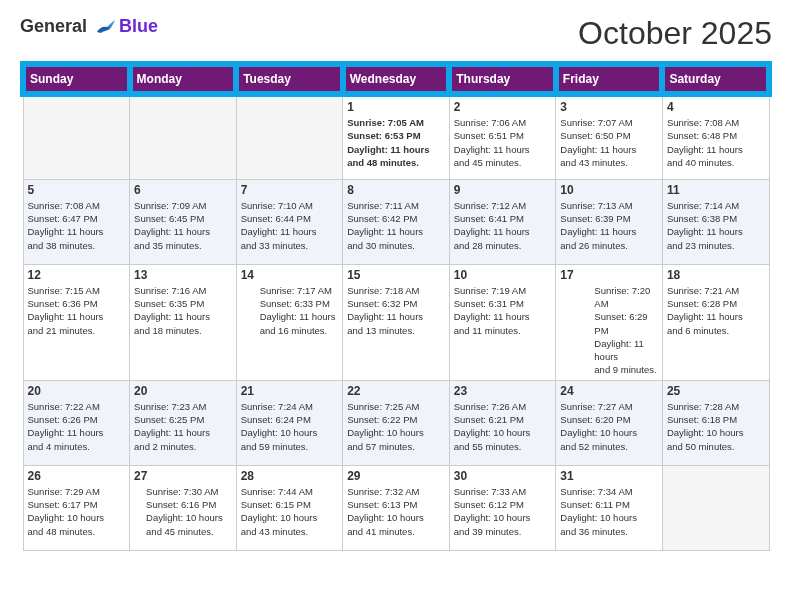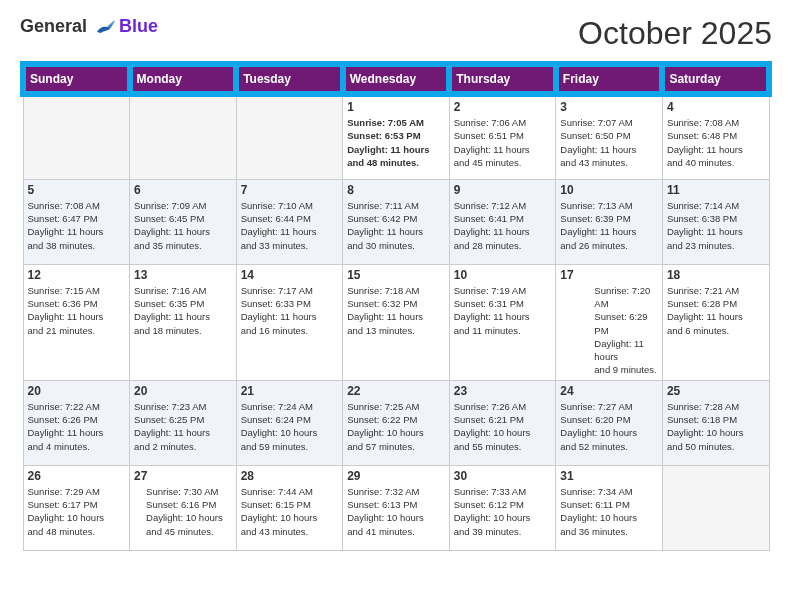--- a/index.html
+++ b/index.html
@@ -231,21 +231,21 @@
           </td>
           <td>
             <div class="day-number">13</div>
             <div class="day-info" style="white-space: pre-line;">Sunrise: 7:16 AM
 Sunset: 6:35 PM
 Daylight: 11 hours
 and 18 minutes.</div>
           </td>
           <td>
             <div class="day-number">14</div>
-            <div class="day-info" style="white-space: pre-line;">Sunrise: 7:17 AM
+            <div class="day-info" style="white-space: pre-line; margin-left: 19px;">Sunrise: 7:17 AM
 Sunset: 6:33 PM
 Daylight: 11 hours
 and 16 minutes.</div>
           </td>
           <td>
             <div class="day-number">15</div>
             <div class="day-info" style="white-space: pre-line;">Sunrise: 7:18 AM
 Sunset: 6:32 PM
 Daylight: 11 hours
 and 13 minutes.</div>

